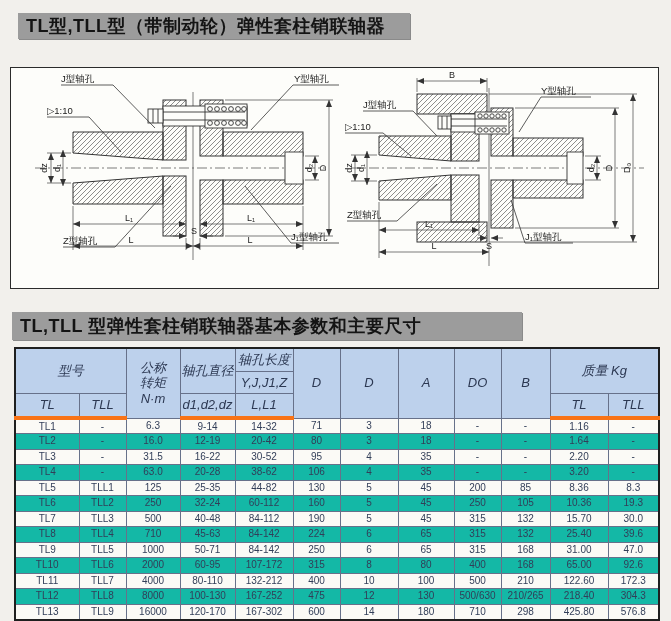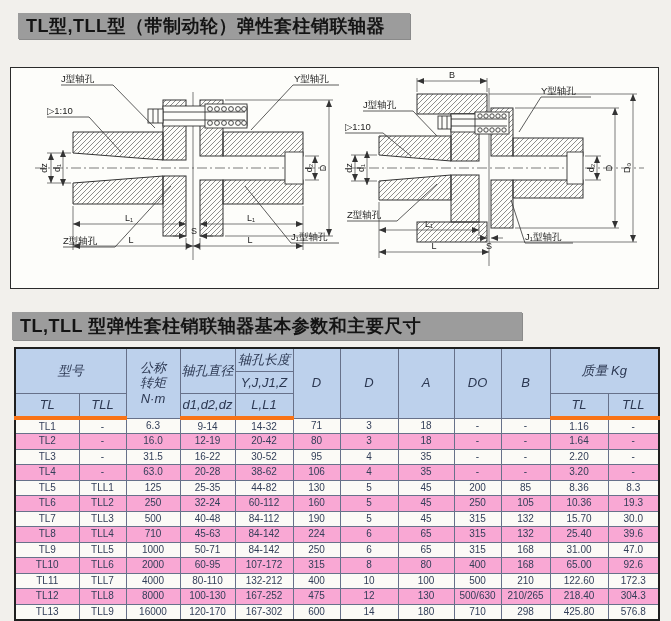--- a/index.html
+++ b/index.html
@@ -33,21 +33,21 @@
   .specs th, .specs td {
     border:1px solid #67718a; padding:0; text-align:center;
     font-size:10px; font-weight:normal; line-height:1.2; overflow:hidden;
   }
   .specs thead th { background:#bdd1ec; font-size:13px; color:#2c3852;font-style:italic; }
   .specs thead tr:nth-child(1) th { height:22px; }
   .specs thead tr:nth-child(2) th { height:21px;margin-left:11px; }
   .specs thead tr:nth-child(3) th { height:22px; }
   .specs thead tr:last-child th { border-bottom:4px solid #f97316; }
   .specs tbody tr { height:15.5px;padding-left:44px; }
-  .specs tbody tr.alt { background:#f9a8d4; }
+  .specs tbody tr.alt { background:#14b8a6; }
 </style>
 </head>
 <body>
 
 <div class="page">
 
   <div id="title-main" class="title-bar">
     <span>TL型,TLL型（带制动轮）弹性套柱销联轴器</span>
   </div>
 

